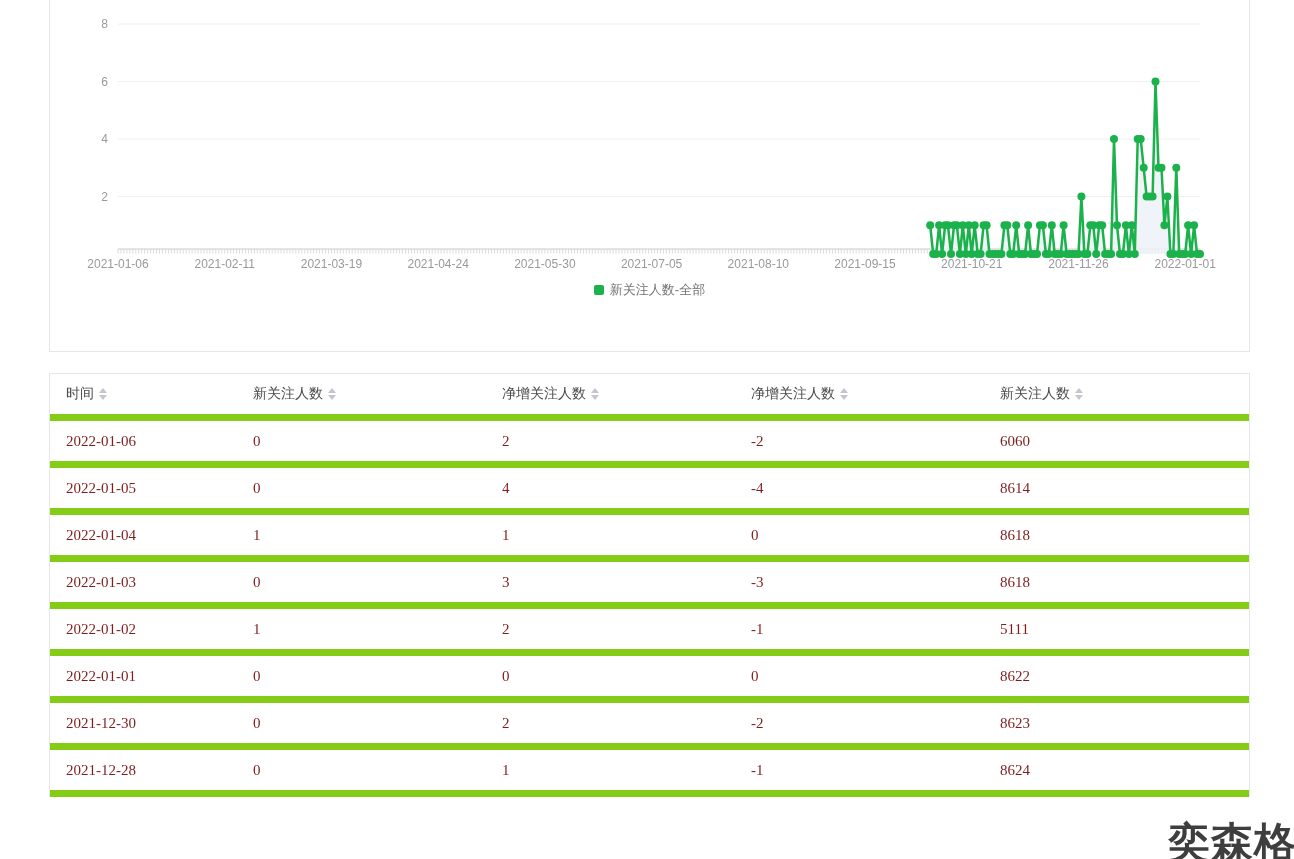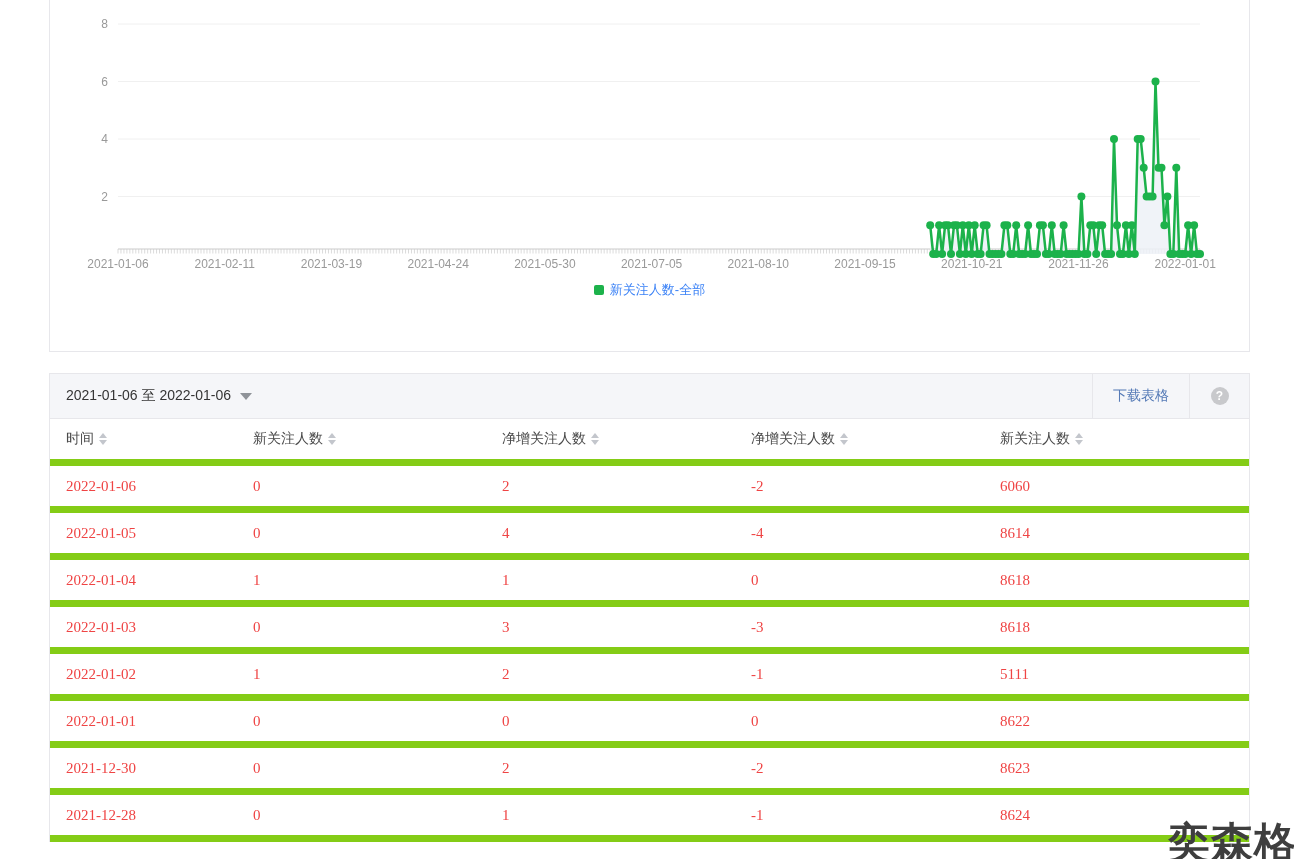--- a/index.html
+++ b/index.html
@@ -10,21 +10,21 @@
   }
   .card{
     width:1201px;margin-left:49px;background:#fff;
     border:1px solid #e7e7eb;box-sizing:border-box;
   }
   
   .chart-card{height:352px;border-top:none;position:relative;}
   #chart-svg{display:block;}
   .legend{
     position:absolute;top:281px;left:0;width:100%;
-    text-align:center;font-size:13px;color:#3b82f6;cursor:pointer;
+    text-align:center;font-size:13px;color:#737373;cursor:pointer;
   }
   .legend-swatch{
     display:inline-block;width:10px;height:10px;border-radius:2px;
     margin-right:6px;vertical-align:-1px;background:#1cb24b;
   }
   
   .table-card{margin-top:21px;border-bottom:none;}
   .toolbar{
     height:44px;background:#f5f6f9;border-bottom:1px solid #e7e7eb;
     display:flex;align-items:center;justify-content:space-between;
@@ -51,21 +51,21 @@
   }
   
   table{width:100%;border-collapse:collapse;table-layout:fixed;font-size:14px;}
   th,td{height:40px;padding:0;border-bottom:7px solid #84cc16;font-weight:normal;}
   thead th{color:#4a4a4a;}
   th.time,td.time{text-align:left;padding-left:16px;}
   th.time{width:187px;}
   th.num,td.num{text-align:left;}
   td.num{padding-right:17px;}
   th.num{padding-right:5px;}
-  tbody td{font-family:"Liberation Serif","DejaVu Serif",serif;font-size:15px;color:#ef4444;}
+  tbody td{font-family:"Liberation Serif","DejaVu Serif",serif;font-size:15px;color:#7f1d1d;}
   .sort{display:inline-block;margin-left:5px;vertical-align:middle;}
   .sort i{display:block;width:0;height:0;border-left:4px solid transparent;border-right:4px solid transparent;}
   .sort .up{border-bottom:5px solid #c3c6cc;margin-bottom:2px;}
   .sort .dn{border-top:5px solid #c3c6cc;}
   
   .watermark{
     position:absolute;right:-3px;bottom:-5px;z-index:20;
     font-size:42px;font-weight:bold;color:#3e3e3e;line-height:1;
     letter-spacing:1px;white-space:nowrap;
   }
@@ -557,34 +557,20 @@
         <circle cx="1144.1" cy="225.3" r="4" fill="#1cb24b"></circle>
         <circle cx="1147.0" cy="254.0" r="4" fill="#1cb24b"></circle>
         <circle cx="1150.0" cy="254.0" r="4" fill="#1cb24b"></circle>
       </svg>
     <div class="legend">
       <span class="legend-swatch"></span><span>新关注人数-全部</span>
     </div>
   </section>
 
   <section class="card table-card">
-    <div class="toolbar">
-      <div class="date-range">
-        <span>2021-01-06 至 2022-01-06</span>
-        <span class="dropdown-arrow"></span>
-      </div>
-      <div class="toolbar-right">
-        <div class="download">
-          <span>下载表格</span>
-        </div>
-        <div class="help">
-          <span class="help-circle">?</span>
-        </div>
-      </div>
-    </div>
     <table class="stats-table">
       <thead>
           <tr id="table-head-row">
             <th class="time"><span>时间</span><span class="sort"><i class="up"></i><i class="dn"></i></span></th>
             <th class="num"><span>新关注人数</span><span class="sort"><i class="up"></i><i class="dn"></i></span></th>
             <th class="num"><span>净增关注人数</span><span class="sort"><i class="up"></i><i class="dn"></i></span></th>
             <th class="num"><span>净增关注人数</span><span class="sort"><i class="up"></i><i class="dn"></i></span></th>
             <th class="num"><span>新关注人数</span><span class="sort"><i class="up"></i><i class="dn"></i></span></th>
           </tr>
         </thead>

